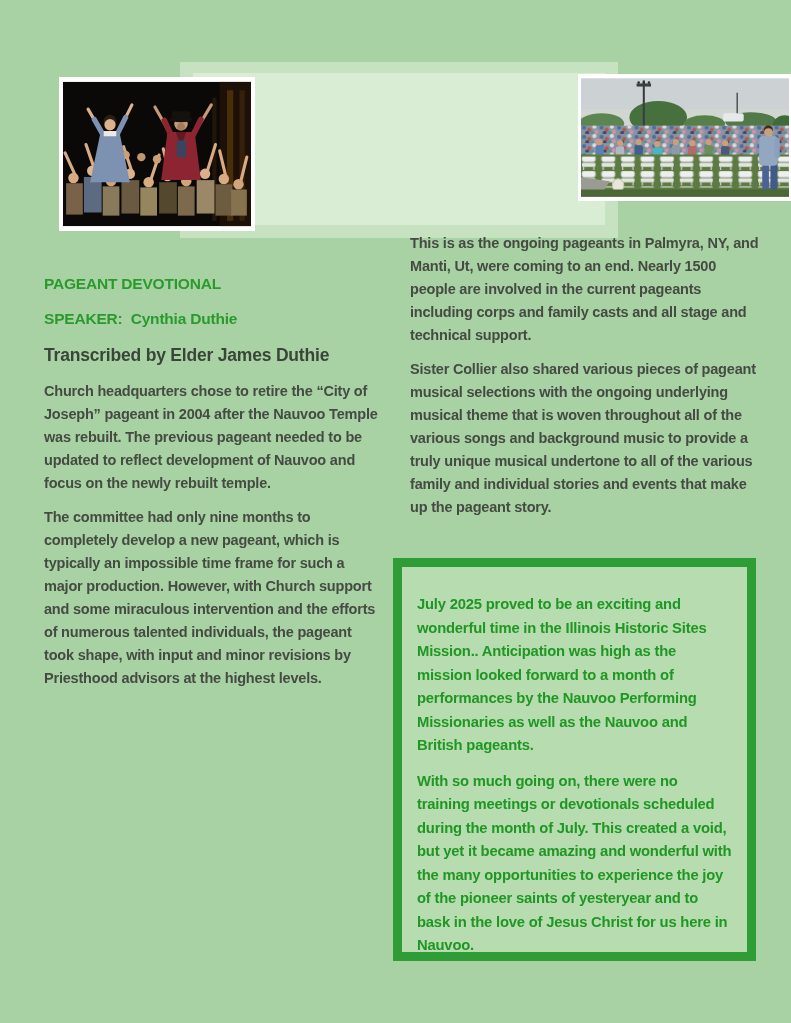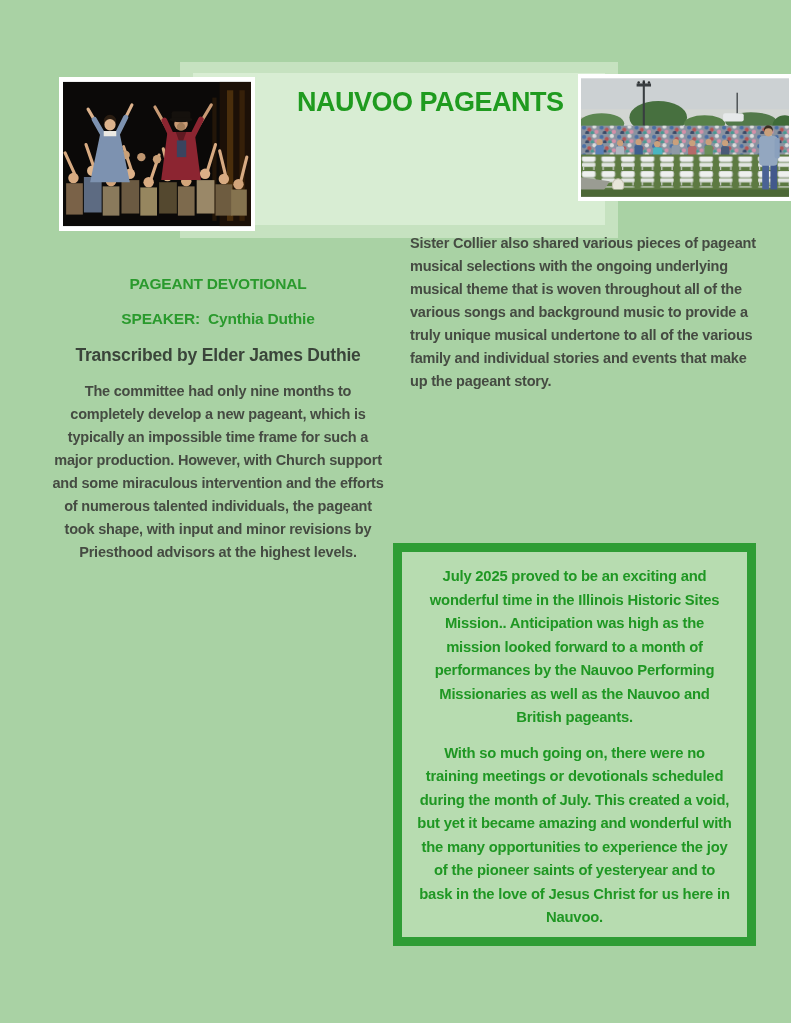--- a/index.html
+++ b/index.html
@@ -29,63 +29,61 @@
     line-height:45px;
     white-space:nowrap;
   }
   
   .photo { position:absolute; margin:0; background:#ffffff; line-height:0; }
   .photo.left  { left:59px;  top:77px;  padding:4px; }
   .photo.right { left:578px; top:74px;  padding:3px; }
   .photo svg { display:block; }
   
   .col { position:absolute; }
-  .left-col  { left:50px;  top:275px; width:336px;text-align:center; }
+  .left-col  { left:44px;  top:275px; width:336px; }
   .right-col { left:410px; top:232px; width:352px; }
   .green-head {
     margin:0 0 17px 0;
     color:#2a9a2d; font-size:15.5px; letter-spacing:-0.2px;
     white-space:pre-wrap;
   }
   .transcribed {
     margin:0 0 14px 0;
     color:#3a453a; font-size:17.5px; letter-spacing:-0.2px;
   }
   .body-para {
     margin:0 0 11px 0;
     color:#454b42; font-size:14.5px; line-height:23px;
     letter-spacing:-0.2px;
   }
   
   .highlight-box {
-    position:absolute; left:393px; top:543px;
+    position:absolute; left:393px; top:558px;
     width:363px; height:403px;
     box-sizing:border-box;
     border:9px solid #2f9d35;
     background:#b7dcb0;
-    padding:13px 15px;
-    text-align:center;
+    padding:26px 15px;
   }
   .highlight-box .box-para {
     margin:0 0 12px 0;
     color:#1f9723; font-size:14.8px; line-height:23.5px;
     letter-spacing:-0.2px;
   }
 </style>
 </head>
 <body>
 
 <div class="page">
 
   <div class="header-box">
     <div class="header-box-inner"></div>
   </div>
 
   <div class="title">
-    <div>NAUVOO PAGEANTS</div>
   </div>
 
   <figure class="photo left">
     <svg width="188" height="146" viewBox="0 0 180 138">
       <rect width="180" height="138" fill="#0b0908"></rect>
       <rect x="150" y="0" width="30" height="138" fill="#1c1007"></rect>
       <rect x="157" y="8" width="6" height="125" fill="#59380f" opacity="0.75"></rect>
       <rect x="169" y="8" width="5" height="125" fill="#452a0b" opacity="0.65"></rect>
       <rect x="143" y="15" width="4" height="118" fill="#33200a" opacity="0.6"></rect>
 
@@ -225,24 +223,26 @@
         <rect x="184" y="110" width="7" height="4" fill="#2f2f33"></rect>
       </g>
       <rect x="0" y="108" width="202" height="7" fill="#4c6836"></rect>
     </svg>
   </figure>
 
   <div class="col left-col">
     <p class="green-head">PAGEANT DEVOTIONAL</p>
     <p class="green-head">SPEAKER:  Cynthia Duthie</p>
     <p class="transcribed">Transcribed by Elder James Duthie</p>
+    <p class="body-para">Church headquarters chose to retire the “City of Joseph” pageant in 2004 after the Nauvoo Temple was rebuilt. The previous pageant needed to be updated to reflect development of Nauvoo and focus on the newly rebuilt temple.</p>
     <p class="body-para">The committee had only nine months to completely develop a new pageant, which is typically an impossible time frame for such a major production. However, with Church support and some miraculous intervention and the efforts of numerous talented individuals, the pageant took shape, with input and minor revisions by Priesthood advisors at the highest levels.</p>
   </div>
 
   <div class="col right-col">
+    <p class="body-para">This is as the ongoing pageants in Palmyra, NY, and Manti, Ut, were coming to an end. Nearly 1500 people are involved in the current pageants including corps and family casts and all stage and technical support.</p>
     <p class="body-para">Sister Collier also shared various pieces of pageant musical selections with the ongoing underlying musical theme that is woven throughout all of the various songs and background music to provide a truly unique musical undertone to all of the various family and individual stories and events that make up the pageant story.</p>
   </div>
 
   <div class="highlight-box">
     <p class="box-para">July 2025 proved to be an exciting and wonderful time in the Illinois Historic Sites Mission..  Anticipation was high as the mission looked forward to a month of performances by the Nauvoo Performing Missionaries as well as the Nauvoo and British pageants.</p>
     <p class="box-para">With so much going on, there were no training meetings or devotionals scheduled during the month of July.  This created a void, but yet it became amazing and wonderful with the many opportunities to experience the joy of the pioneer saints of yesteryear and to bask in the love of Jesus Christ for us here in Nauvoo.</p>
   </div>
 
 </div>
 

